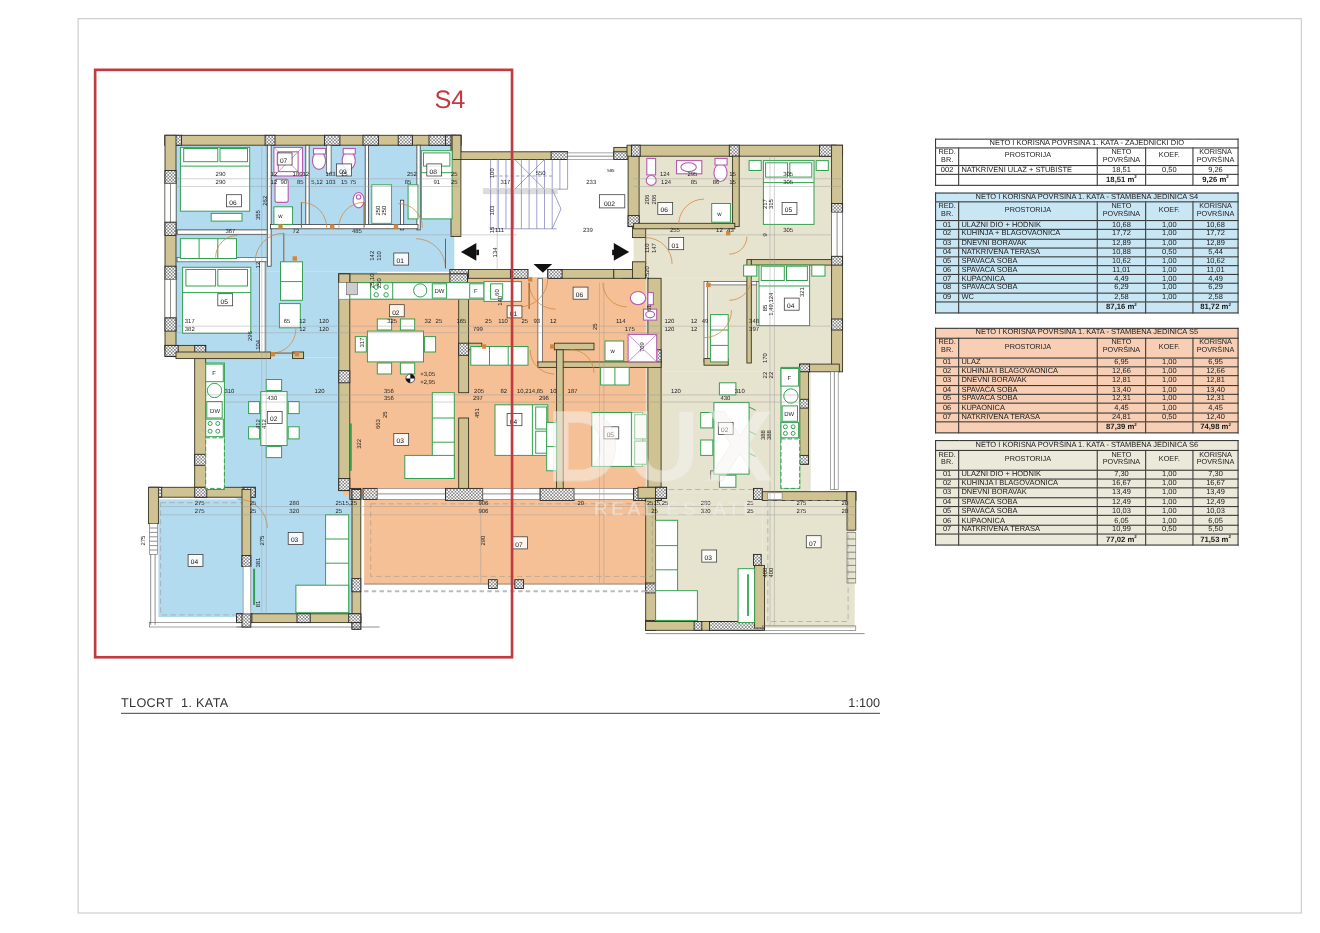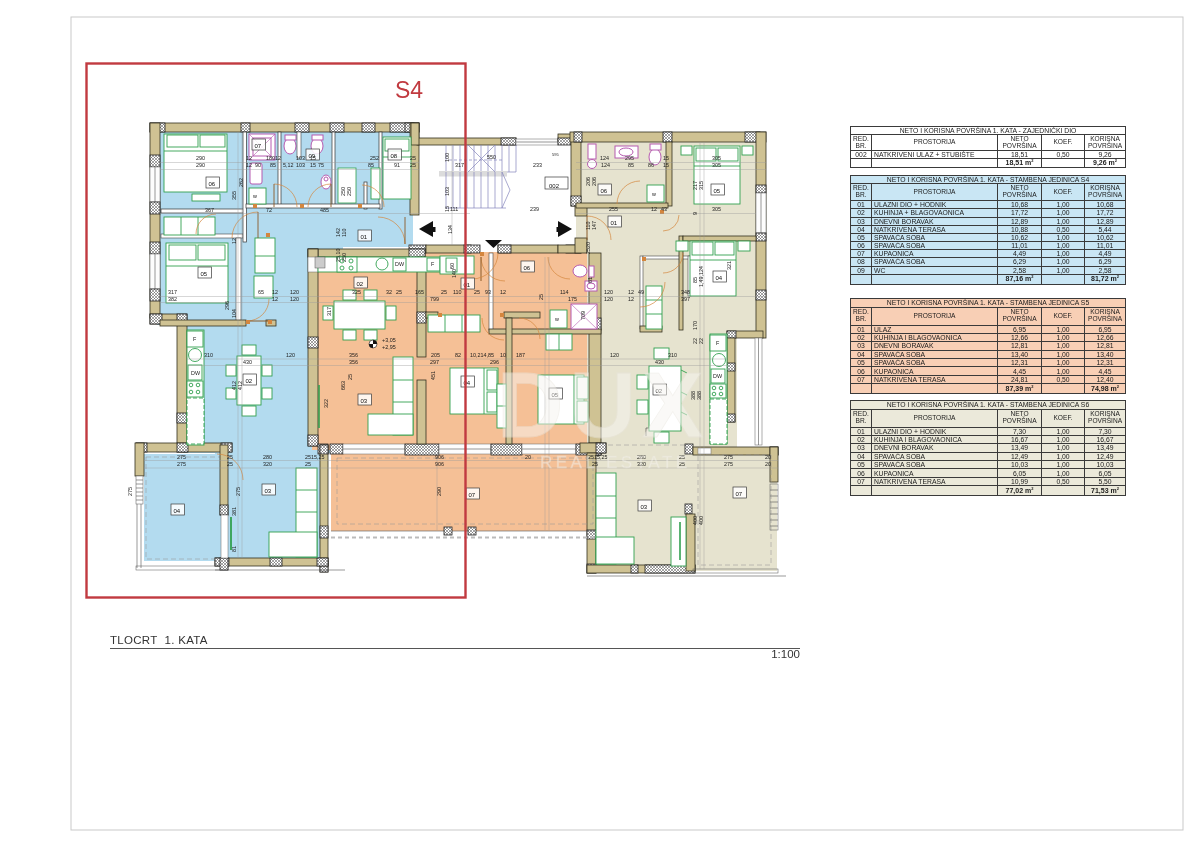--- a/index.html
+++ b/index.html
@@ -7,21 +7,21 @@
 .tbl{position:absolute;left:850px;width:275px;border-collapse:collapse;table-layout:fixed;font-family:"Liberation Sans",sans-serif;color:#1a1a1a;}
 .tbl td{border:1px solid #3a3a3a;padding:0;overflow:hidden;white-space:nowrap;text-align:center;line-height:1.05;}
 .tbl .nm{text-align:left;padding-left:2px;}
 .tbl .ttl{font-size:6.8px;}
 .tbl .hd{font-size:6.6px;}
 .tbl .bd{font-size:6.8px;}
 .tbl .tot{font-weight:bold;font-size:7px;}
 sup{font-size:4px;}
 #footer-line{position:absolute;left:110px;top:648px;width:690px;border-top:1px solid #555;}
 #footer-title{position:absolute;left:110px;top:634px;font-size:11.5px;color:#333;letter-spacing:0.3px;}
-#footer-scale{position:absolute;left:745px;top:648px;width:55px;text-align:right;font-size:11.5px;color:#333;}
+#footer-scale{position:absolute;left:745px;top:634px;width:55px;text-align:right;font-size:11.5px;color:#333;}
 </style>
 </head>
 <body>
 
 <svg id="plan" width="1200" height="848" viewBox="0 0 1200 848" style="position:absolute;left:0;top:0">
 <defs>
 <pattern id="hx" width="3" height="3" patternUnits="userSpaceOnUse">
 <rect width="3" height="3" fill="#ffffff"></rect>
 <path d="M0,3 L3,0 M0,0 L3,3" stroke="#4a4a4a" stroke-width="0.5"></path>
 </pattern>

